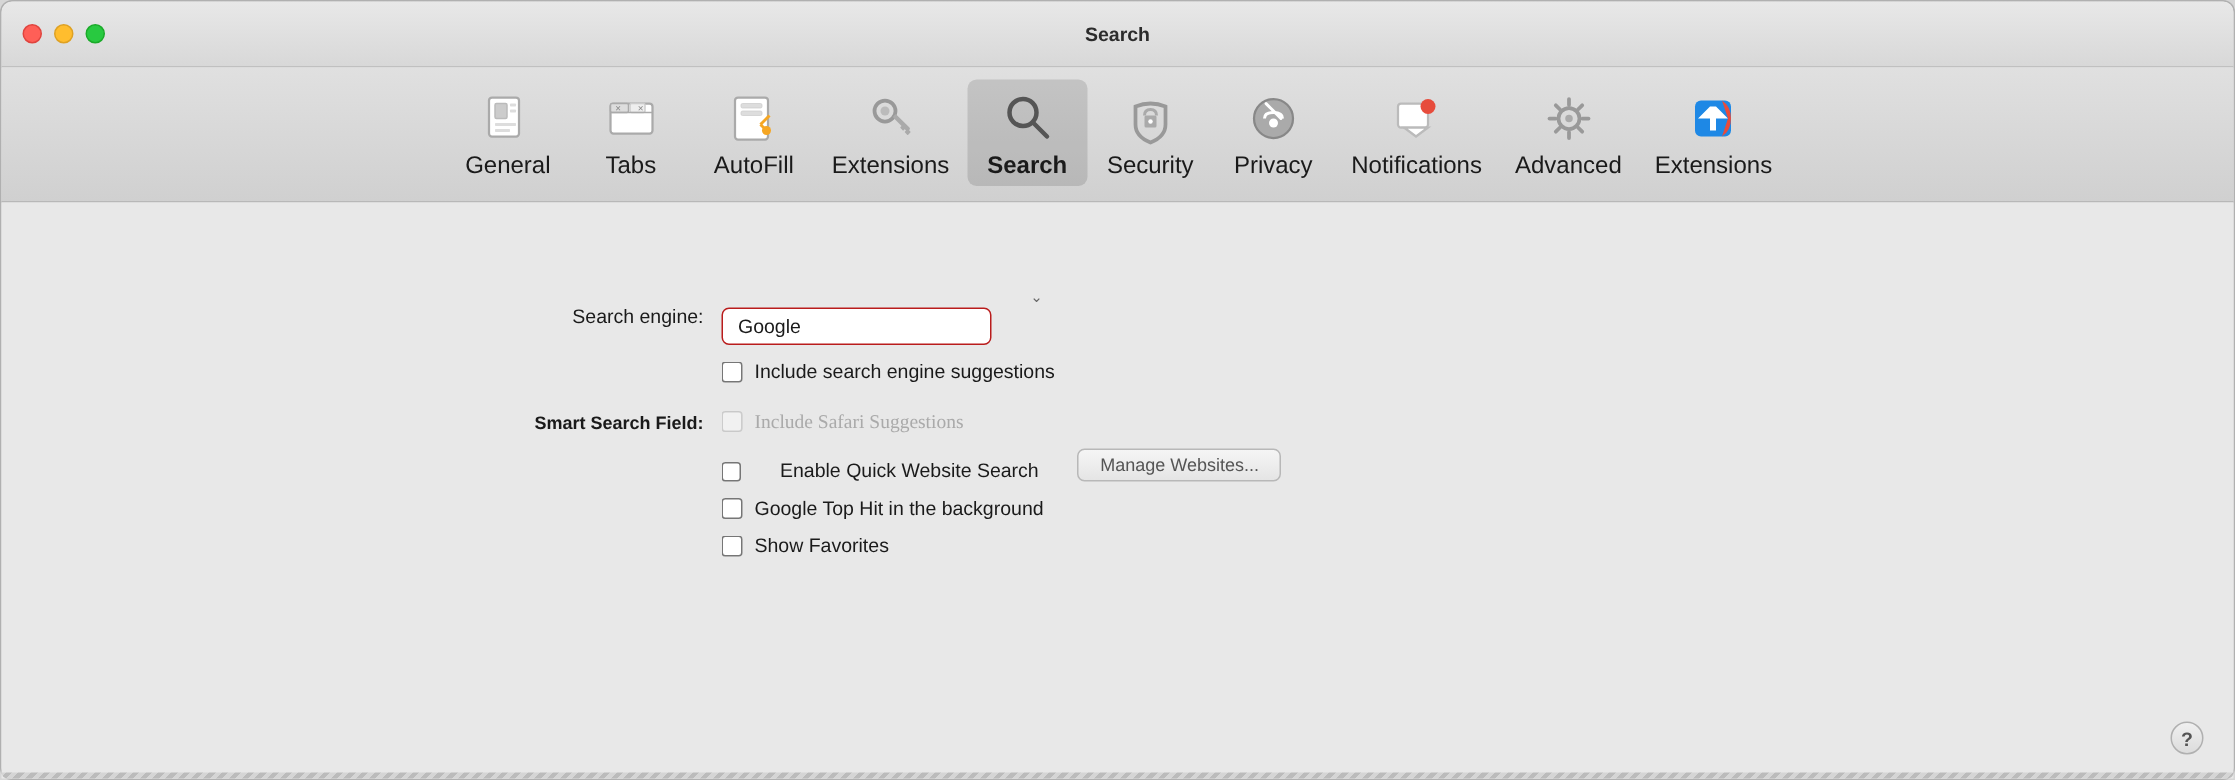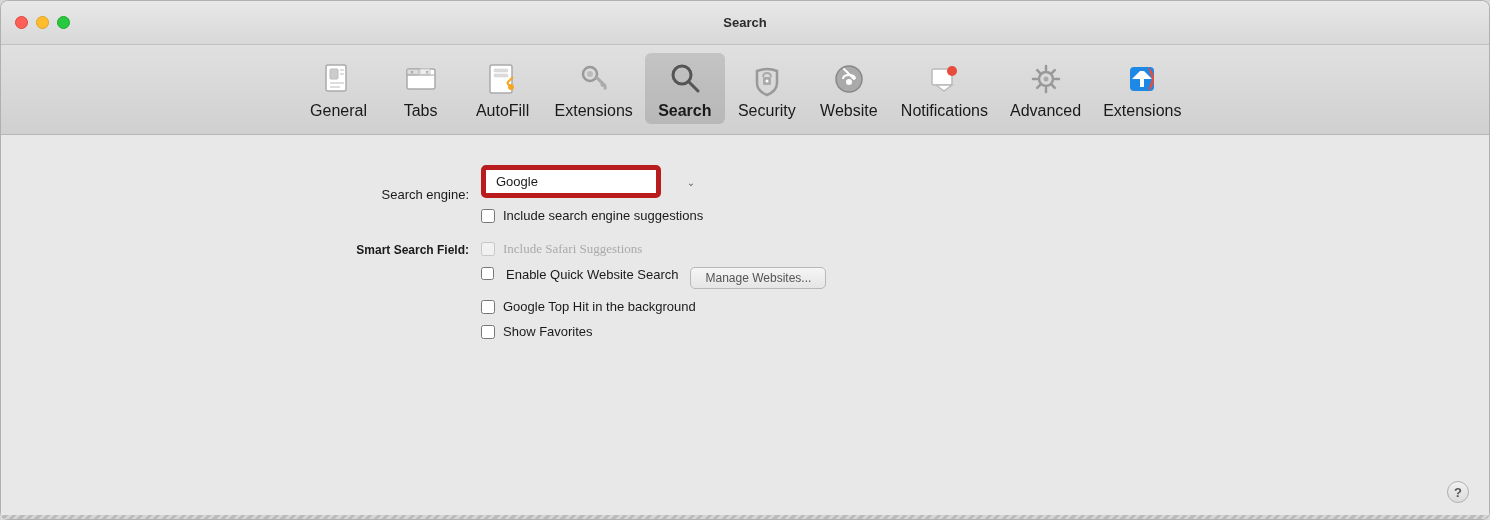--- a/index.html
+++ b/index.html
@@ -146,28 +146,29 @@
 
     .select-wrapper {
       position: relative;
       display: inline-block;
     }
 
     select.dropdown {
       appearance: none;
       -webkit-appearance: none;
       background: white;
-      border: 5px solid #b91c1c;
+      border: 1px solid #b91c1c;
       border-radius: 5px;
       padding: 4px 30px 4px 10px;
       font-size: 13px;
       color: #1a1a1a;
       width: 180px;
       cursor: pointer;
       outline: none;
+      margin-top: 40px;
     }
 
     .select-chevron {
       position: absolute;
       right: 8px;
       top: 50%;
       transform: translateY(-50%);
       pointer-events: none;
       color: #666;
       font-size: 10px;
@@ -192,22 +193,22 @@
       color: #1a1a1a;
     }
 
     .checkbox-label.disabled {
       color: #aaa;
       font-family: Liberation Serif, serif;
     }
 
     .checkbox-row-with-button {
       display: flex;
-      align-items: flex-start;
-      gap: 12px;
+      align-items: flex-end;
+      gap: 26px;
     }
 
     .manage-button {
       background: linear-gradient(to bottom, #f5f5f5, #e5e5e5);
       border: 1px solid #b8b8b8;
       border-radius: 5px;
       padding: 3px 14px;
       font-size: 12px;
       color: #555;
       cursor: pointer;
@@ -369,21 +370,21 @@
 
     <div class="toolbar-item">
       <div class="toolbar-icon">
         <svg class="icon-svg" viewBox="0 0 36 36" fill="none" xmlns="http://www.w3.org/2000/svg">
           <circle cx="18" cy="18" r="13" fill="#aaa" stroke="#888" stroke-width="1.5"></circle>
           <path d="M12 18 Q12 14 18 14 Q24 14 24 18" fill="none" stroke="white" stroke-width="2"></path>
           <circle cx="18" cy="21" r="3" fill="white"></circle>
           <rect x="10" y="12" width="16" height="2" rx="1" fill="white" transform="rotate(45 18 13)"></rect>
         </svg>
       </div>
-      <span class="toolbar-label">Website</span>
+      <span class="toolbar-label">Privacy</span>
     </div>
 
     <div class="toolbar-item">
       <div class="toolbar-icon">
         <svg class="icon-svg" viewBox="0 0 36 36" fill="none" xmlns="http://www.w3.org/2000/svg">
           <rect x="6" y="8" width="20" height="16" rx="2" fill="white" stroke="#bbb" stroke-width="1.5"></rect>
           <polygon points="10,24 18,30 26,24" fill="white" stroke="#bbb" stroke-width="1.5"></polygon>
           <circle cx="26" cy="10" r="5" fill="#e74c3c"></circle>
         </svg>
       </div>

